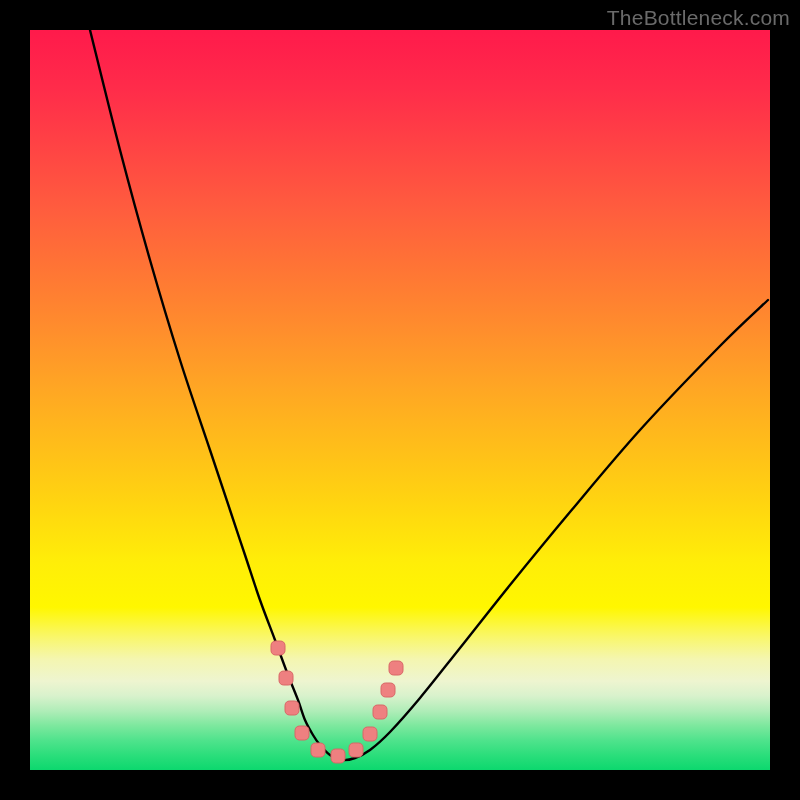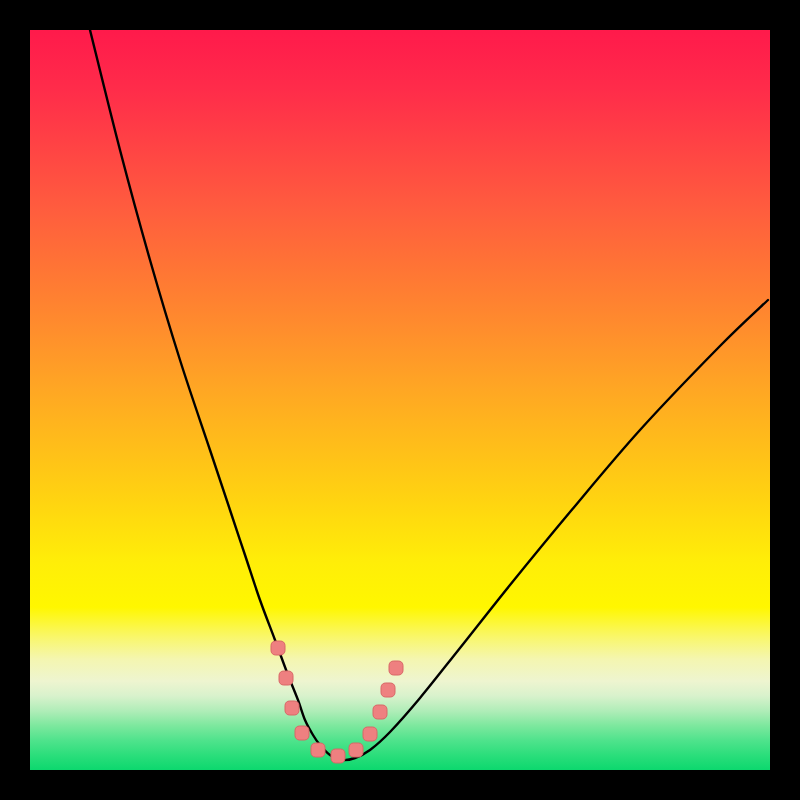--- a/index.html
+++ b/index.html
@@ -66,20 +66,21 @@
     font-size: 21px;
     font-weight: 500;
     letter-spacing: 0.2px;
     user-select: none;
   }
 </style>
 </head>
 <body>
 
 <div class="frame">
+  <div class="watermark">TheBottleneck.com</div>
 
   <div class="plot">
     <div class="gradient"></div>
 
     <svg class="curve" viewBox="0 0 740 740" preserveAspectRatio="none">
       <path id="curve-path" fill="none" stroke="#000000" stroke-width="2.4" stroke-linecap="round" d="M 60 0 C 65 20, 80 81.66666666666666, 90 120 C 100 158.33333333333334, 110 195, 120 230 C 130 265, 140 298.3333333333333, 150 330 C 160 361.6666666666667, 171.66666666666666 395, 180 420 C 188.33333333333334 445, 194.16666666666666 462.5, 200 480 C 205.83333333333334 497.5, 210 510, 215 525 C 220 540, 225 555.8333333333334, 230 570 C 235 584.1666666666666, 240.33333333333334 597.5, 245 610 C 249.66666666666666 622.5, 254.16666666666666 635, 258 645 C 261.8333333333333 655, 265.1666666666667 662.5, 268 670 C 270.8333333333333 677.5, 272.5 684.1666666666666, 275 690 C 277.5 695.8333333333334, 280.5 700.8333333333334, 283 705 C 285.5 709.1666666666666, 287.1666666666667 711.6666666666666, 290 715 C 292.8333333333333 718.3333333333334, 296.3333333333333 722.5, 300 725 C 303.6666666666667 727.5, 307.8333333333333 729.5, 312 730 C 316.1666666666667 730.5, 320.3333333333333 729.6666666666666, 325 728 C 329.6666666666667 726.3333333333334, 334.1666666666667 724.3333333333334, 340 720 C 345.8333333333333 715.6666666666666, 351.6666666666667 710.6666666666666, 360 702 C 368.3333333333333 693.3333333333334, 378.3333333333333 682, 390 668 C 401.6666666666667 654, 415 636.8333333333334, 430 618 C 445 599.1666666666666, 461.6666666666667 577.6666666666666, 480 555 C 498.3333333333333 532.3333333333334, 518.3333333333334 507.8333333333333, 540 482 C 561.6666666666666 456.1666666666667, 585 427.6666666666667, 610 400 C 635 372.3333333333333, 668.6666666666666 337.6666666666667, 690 316 C 711.3333333333334 294.3333333333333, 730 277.6666666666667, 738 270"></path>
       <g id="markers">
           <rect x="241" y="611" width="14" height="14" rx="4.48" ry="4.48" fill="#ee8080" stroke="#d86666" stroke-width="1"></rect>
           <rect x="249" y="641" width="14" height="14" rx="4.48" ry="4.48" fill="#ee8080" stroke="#d86666" stroke-width="1"></rect>
           <rect x="255" y="671" width="14" height="14" rx="4.48" ry="4.48" fill="#ee8080" stroke="#d86666" stroke-width="1"></rect>

